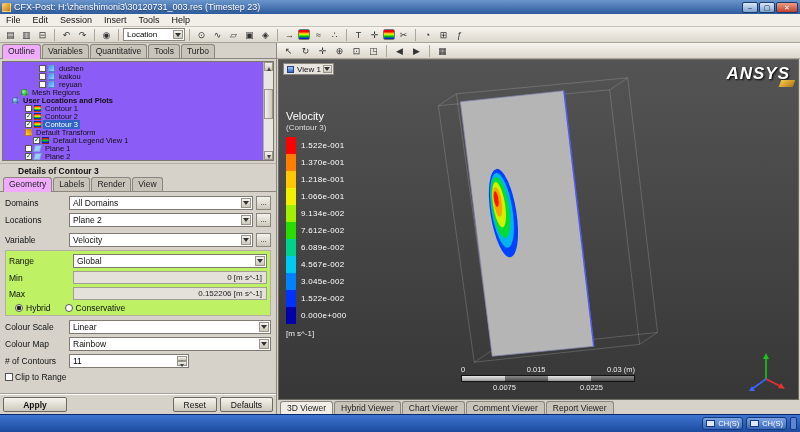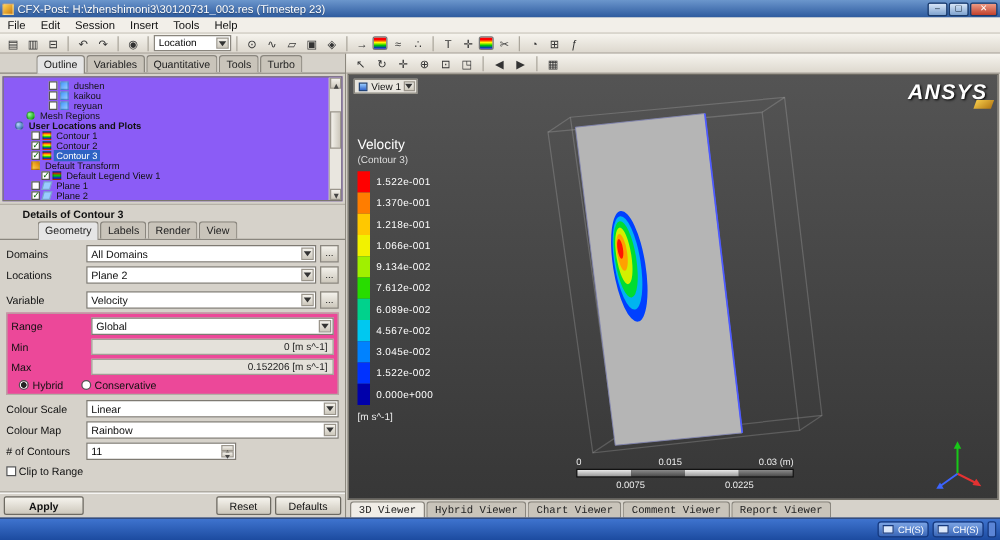--- a/index.html
+++ b/index.html
@@ -23,21 +23,21 @@
   .tcombo{height:13px;min-width:62px;border:1px solid #8a867e;background:#fff;font-size:8px;display:flex;align-items:center;padding-left:3px;gap:4px;position:relative;padding-right:13px;}
   .arr{position:absolute;right:1px;top:1px;bottom:1px;width:10px;background:linear-gradient(#f4f2ec,#cdc8bc);border:1px solid #9a958b;display:flex;align-items:center;justify-content:center;}
   .arr::before{content:"";border:3px solid transparent;border-top:4px solid #333;margin-top:3px;}
 
   
   .left{position:absolute;top:43px;left:0;width:277px;bottom:18px;background:#d6d2ca;border-right:1px solid #8c887e;display:flex;flex-direction:column;}
   .right{position:absolute;top:43px;left:277px;right:0;bottom:18px;display:flex;flex-direction:column;background:#d6d2ca;}
 
   .tabs{display:flex;height:16px;align-items:flex-end;padding-left:2px;border-bottom:1px solid #8a867e;}
   .tab{font-size:8.5px;padding:1px 5px 2px;border:1px solid #8a867e;border-bottom:none;border-radius:3px 3px 0 0;background:#c9c4ba;margin-right:1px;color:#222;white-space:nowrap;}
-  .tab.active{background:#e5e5e5;position:relative;margin-bottom:-1px;padding-bottom:3px;margin-left:27px;}
+  .tab.active{background:#f0abfc;position:relative;margin-bottom:-1px;padding-bottom:3px;}
 
   
   .tree{height:100px;background:#8b5cf6;border:1px solid #7a766e;margin:2px 2px 0;position:relative;overflow:hidden;padding:2px 0 0 2px;}
   .trow{display:flex;align-items:center;height:8px;font-size:7.5px;white-space:nowrap;}
   .cb{width:7px;height:7px;border:1px solid #555;background:#fff;margin-right:2px;flex:none;position:relative;}
   .cb.on::before{content:"✓";position:absolute;top:-1.5px;left:0px;font-size:7px;color:#060;}
   .ti{width:7px;height:7px;margin-right:2px;flex:none;border:1px solid #00000033;}
   .ti.boundary{background:linear-gradient(135deg,#49f,#9cf);}
   .ti.mesh{background:radial-gradient(circle at 30% 30%,#9f9,#090);border-radius:50%;}
   .ti.globe{background:radial-gradient(circle at 30% 30%,#bdf,#25a);border-radius:50%;}
@@ -59,21 +59,21 @@
 
   
   .dheader{height:13px;font-size:8.5px;font-weight:bold;display:flex;align-items:center;padding-left:18px;color:#111;}
   .dtabs{display:flex;height:15px;align-items:flex-end;padding-left:3px;border-bottom:1px solid #8a867e;}
   .form{flex:1;padding:4px 5px 0;overflow:hidden;}
   .frow{display:flex;align-items:center;margin-bottom:3px;}
   .flabel{width:64px;font-size:8.5px;color:#111;flex:none;}
   .combo{flex:1;height:14px;background:#fff;border:1px solid #7e7a72;font-size:8.5px;display:flex;align-items:center;padding:0 13px 0 3px;position:relative;color:#111;}
   .dots{width:15px;height:14px;margin-left:3px;border:1px solid #8a867e;background:linear-gradient(#f4f2ec,#cdc8bc);font-size:8px;text-align:center;line-height:11px;flex:none;color:#222;}
   .field{flex:1;height:13px;background:#e4e1da;border:1px solid #a29e95;font-size:8px;display:flex;align-items:center;justify-content:flex-end;padding-right:4px;color:#222;}
-  .group{border:1px solid #b3afa5;padding:3px 3px 1px;margin:2px 0 4px;background:#ec4899;}
+  .group{border:1px solid #b3afa5;padding:3px 3px 1px;margin:2px 0 4px;background:#bef264;}
   .radio{width:8px;height:8px;border-radius:50%;border:1px solid #555;background:#fff;margin-right:3px;flex:none;}
   .radio.on{background:radial-gradient(circle,#222 0 2px,#fff 2.6px);}
   .rlabel{font-size:8.5px;margin-right:14px;color:#111;}
   .spin{width:120px;height:14px;background:#fff;border:1px solid #7e7a72;font-size:8.5px;display:flex;align-items:center;padding-left:3px;position:relative;}
   .spinbtns{position:absolute;right:1px;top:1px;bottom:1px;width:10px;display:flex;flex-direction:column;}
   .su,.sd{flex:1;background:linear-gradient(#f4f2ec,#cdc8bc);border:1px solid #9a958b;position:relative;}
   .su::before{content:"";position:absolute;left:2px;top:1px;border:2px solid transparent;border-bottom:3px solid #444;}
   .sd::before{content:"";position:absolute;left:2px;top:2px;border:2px solid transparent;border-top:3px solid #444;}
   .btnrow{height:20px;border-top:1px solid #fff;box-shadow:0 -1px 0 #a29e95;display:flex;align-items:center;padding:0 3px;gap:3px;}
   .btn{height:15px;padding:0 10px;font-size:8.5px;background:linear-gradient(#f6f4ee,#cdc8bc);border:1px solid #6d6a62;border-radius:2px;color:#111;}
@@ -99,21 +99,21 @@
   .ruler{position:absolute;left:182px;top:305px;width:174px;color:#eee;}
   .ruler-top,.ruler-bottom{display:flex;font-size:7.5px;}
   .ruler-top{justify-content:space-between;}
   .ruler-bottom{justify-content:space-around;}
   .ruler-bar{display:flex;height:7px;border:1px solid #111;margin:1px 0;}
   .seg{flex:1;}
   .seg.a{background:linear-gradient(#e8e8e8,#9a9a9a);}
   .seg.b{background:linear-gradient(#8a8a8a,#4c4c4c);}
   .triad{position:absolute;right:10px;bottom:6px;}
   .vtabs{height:14px;display:flex;align-items:flex-end;padding-left:3px;}
-  .vtab{font-size:8.5px;padding:1px 6px;border:1px solid #8a867e;border-bottom:none;border-radius:3px 3px 0 0;background:#c9c4ba;margin-right:1px;color:#222;font-family:Liberation Mono, monospace;}
+  .vtab{font-size:8.5px;padding:1px 6px;border:1px solid #8a867e;border-bottom:none;border-radius:3px 3px 0 0;background:#c9c4ba;margin-right:1px;color:#222;}
   .vtab.active{background:#f0ede7;}
 
   
   .taskbar{position:absolute;left:0;right:0;bottom:0;height:18px;background:linear-gradient(#3f74cf,#1c4ba0);border-top:1px solid #0a2a6a;display:flex;align-items:center;justify-content:flex-end;padding:0 3px;gap:3px;}
   .pill{height:13px;border-radius:3px;background:linear-gradient(#7ca4e4,#3a67b8);border:1px solid #16397e;color:#fff;font-size:7.5px;display:flex;align-items:center;padding:0 3px;gap:3px;}
   .pill .kbd{width:9px;height:7px;background:#dce8fa;border:1px solid #16397e;}
   .show-desktop{width:7px;height:13px;background:#5b85d6;border:1px solid #16397e;border-radius:2px;}
 </style>
 </head>
 <body>

